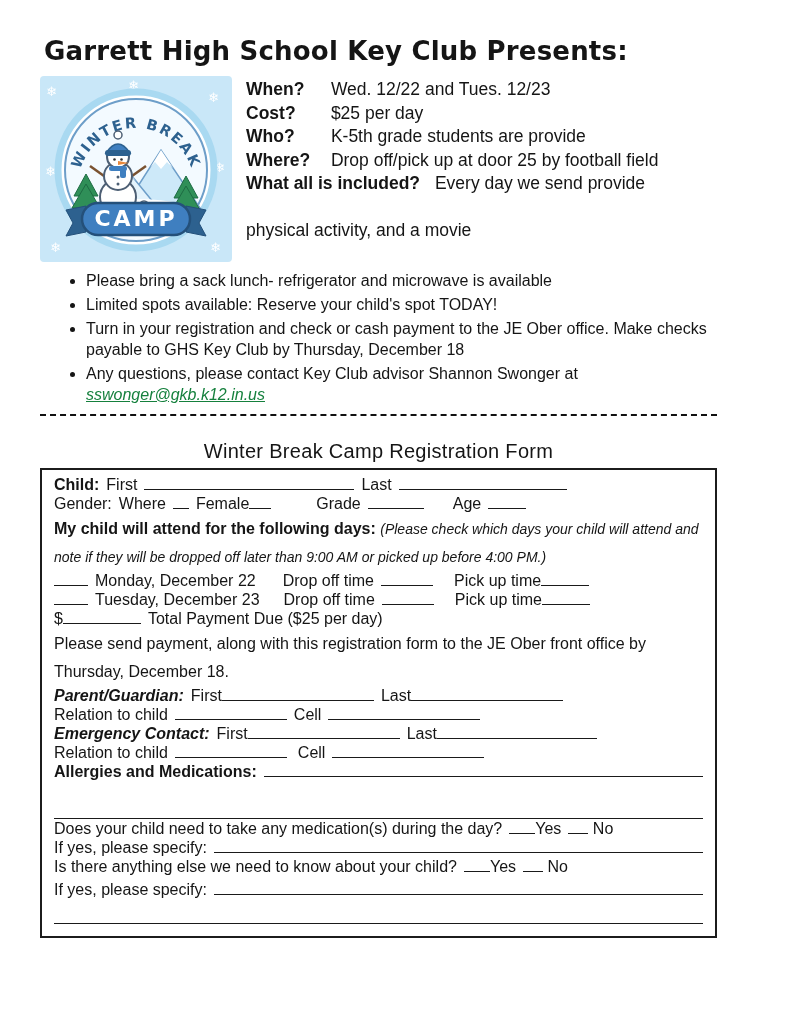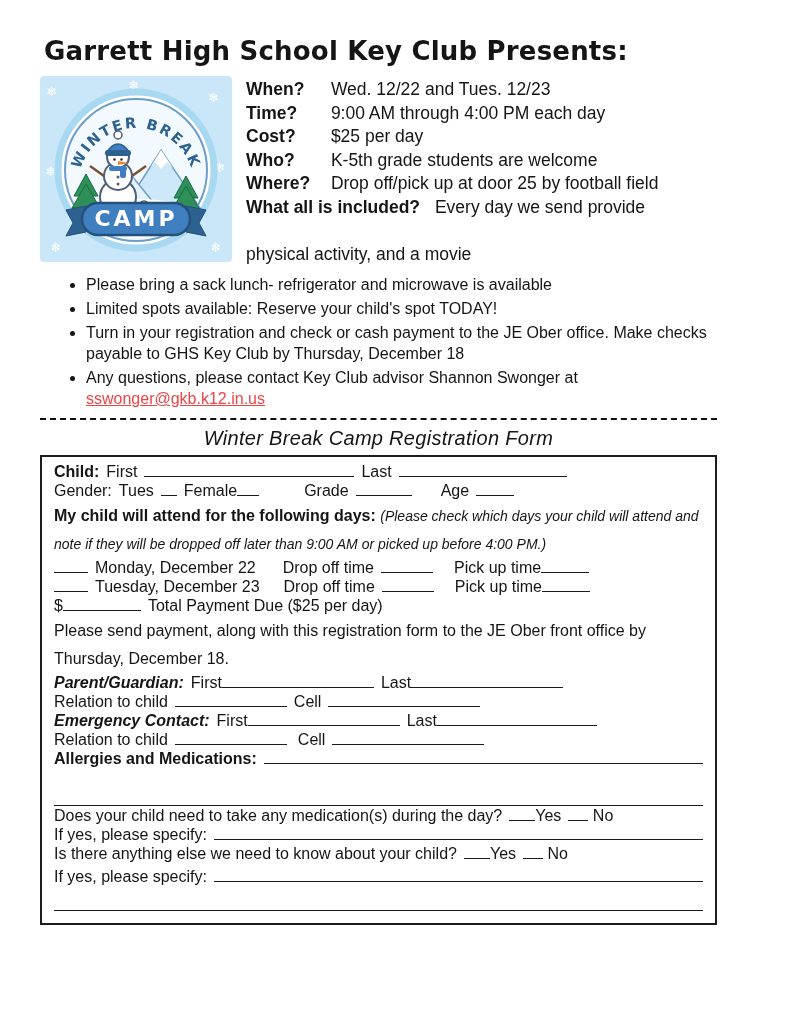--- a/index.html
+++ b/index.html
@@ -16,25 +16,25 @@
   }
 
   .hero { display: flex; gap: 14px; margin-top: 10px; }
   .logo { flex: 0 0 auto; }
   .info { font-size: 17.5px; line-height: 23.5px; padding-top: 2px; }
   .info-row .lbl { display: inline-block; min-width: 80px; font-weight: bold; }
   .included .lbl2 { font-weight: bold; margin-right: 10px; text-align: center; }
 
   .bullets { margin: 8px 0 0 22px; padding-left: 24px; font-size: 16px; line-height: 21px; }
   .bullets li { margin-bottom: 3px; }
-  .email { color: #ef4444; text-decoration: underline; cursor: pointer; }
+  .email { color: #15803d; text-decoration: underline; cursor: pointer; font-style: italic; }
 
   .divider { border-top: 2.5px dashed #111; margin-top: 9px; }
 
-  .form-title { text-align: center; font-size: 20px; margin-top: 7px; letter-spacing: 0.3px; font-style: italic; }
+  .form-title { text-align: center; font-size: 20px; margin-top: 24px; letter-spacing: 0.3px; }
 
   .fbox { border: 2px solid #1c1c1c; margin-top: 5px; padding: 5px 12px 12px 12px; font-size: 16px; }
   .frow { display: flex; align-items: baseline; gap: 7px; margin-top: 1px; }
   .ptext { margin: 2px 0 0 0; line-height: 28px; }
   .b { font-weight: bold; }
   .i { font-style: italic; }
   .note { font-size: 14px; font-style: italic; }
   .pair { white-space: nowrap; }
   .bl {
     display: inline-block; height: 13px; flex: 0 0 auto;
@@ -111,30 +111,26 @@
         <text x="96" y="150" text-anchor="middle" font-size="22" font-weight="bold" letter-spacing="3" fill="#ffffff" font-family="'DejaVu Sans', sans-serif">CAMP</text>
       </g>
     </svg>
 
     <div class="info">
       <div class="info-row">
         <span class="lbl">When?</span>
         <span>Wed. 12/22 and Tues. 12/23</span>
       </div>
       <div class="info-row">
-        <span class="lbl">Time?</span>
-        <span>9:00 AM through 4:00 PM each day</span>
-      </div>
-      <div class="info-row">
         <span class="lbl">Cost?</span>
         <span>$25 per day</span>
       </div>
       <div class="info-row">
         <span class="lbl">Who?</span>
-        <span>K-5th grade students are welcome</span>
+        <span>K-5th grade students are provide</span>
       </div>
       <div class="info-row">
         <span class="lbl">Where?</span>
         <span>Drop off/pick up at door 25 by football field</span>
       </div>
       <div class="included">
         <span class="lbl2">What all is included?</span>
         <span>Every day we send provide</span><br>
         <br>
         <span>physical activity, and a movie</span>
@@ -161,21 +157,21 @@
     <div class="frow">
       <span class="b">Child:</span>
       <span>First</span>
       <span class="bl" style="width:210px"></span>
       <span>Last</span>
       <span class="bl" style="width:168px"></span>
     </div>
 
     <div class="frow">
       <span>Gender:</span>
-      <span>Tues</span>
+      <span>Where</span>
       <span class="bl" style="width:16px"></span>
       <span class="pair"><span>Female</span><span class="bl" style="width:22px"></span></span>
       <span style="margin-left:38px">Grade</span>
       <span class="bl" style="width:56px"></span>
       <span style="margin-left:22px">Age</span>
       <span class="bl" style="width:38px"></span>
     </div>
 
     <p class="ptext">
       <span class="b">My child will attend for the following days:</span>

